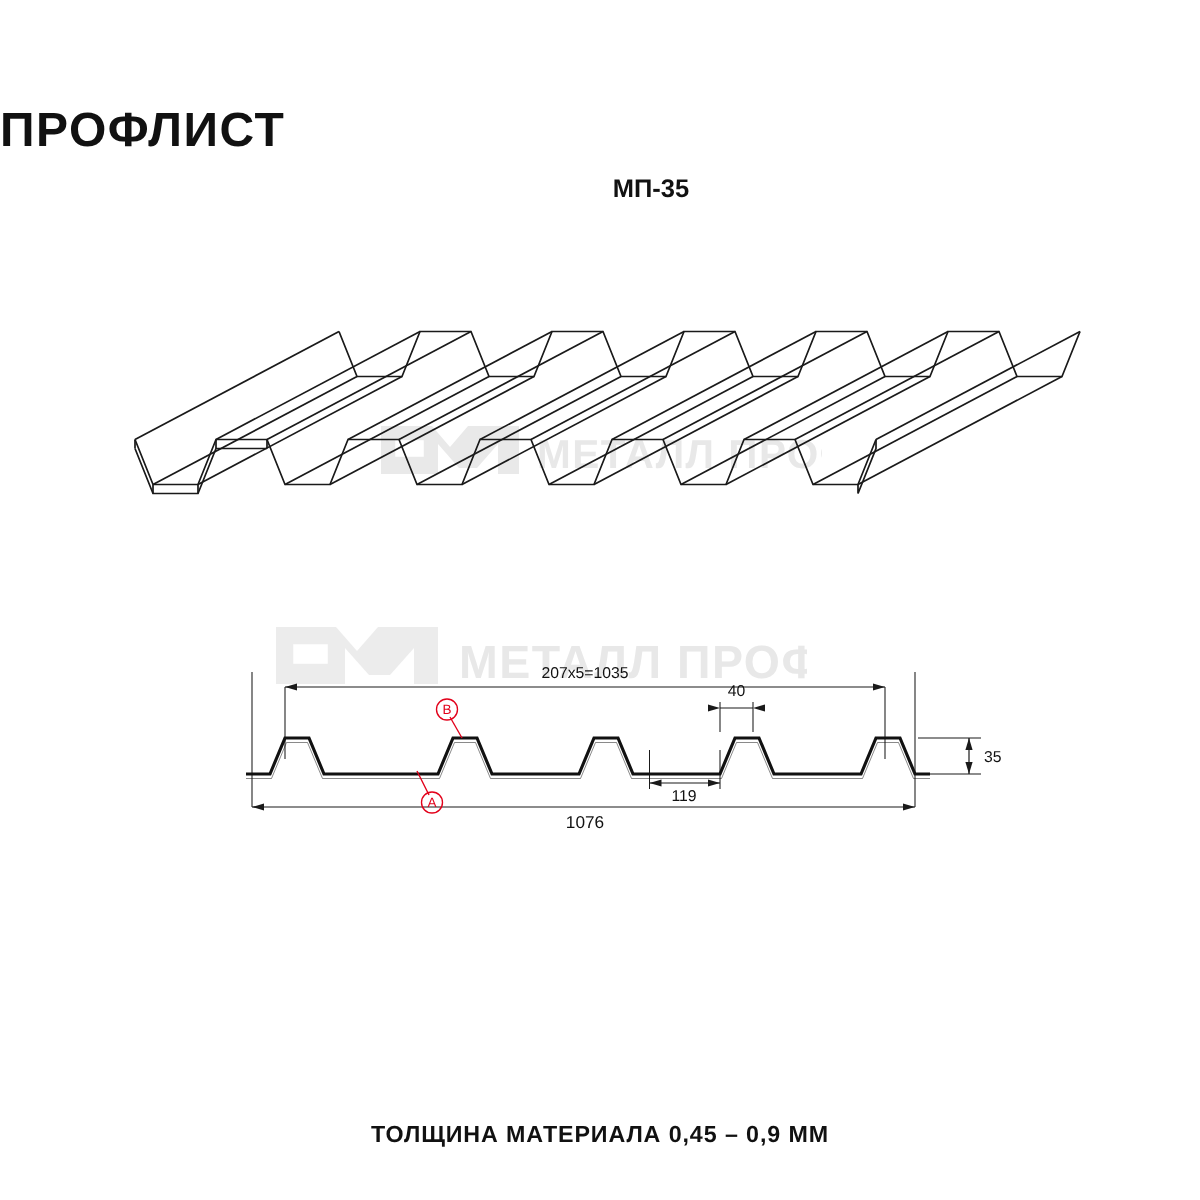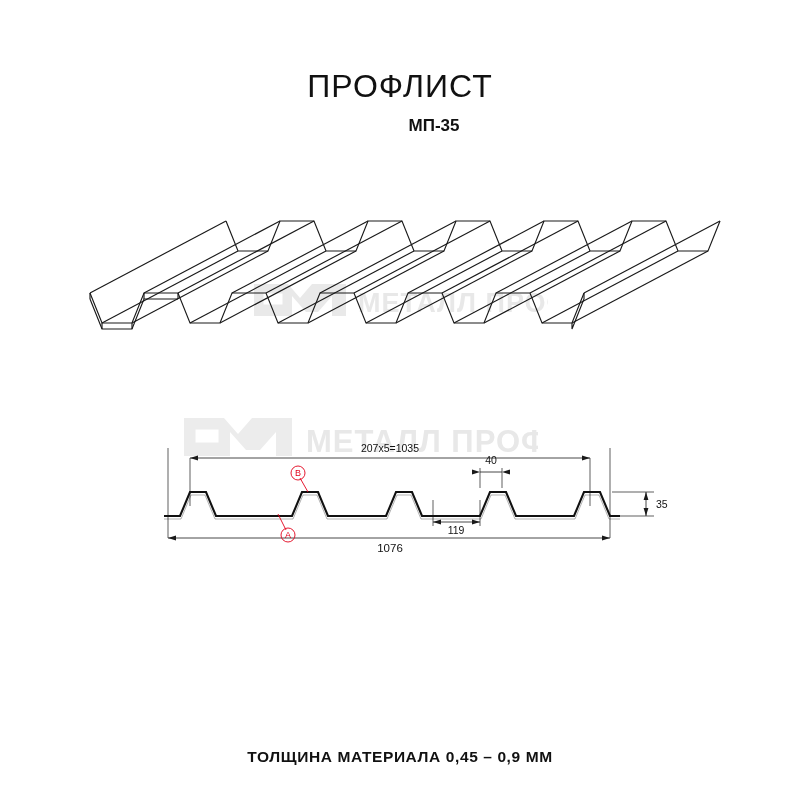--- a/index.html
+++ b/index.html
@@ -18,23 +18,23 @@
   .page {
     position: relative;
     width: 800px;
     height: 800px;
   }
   .title {
     position: absolute;
     top: 68px;
     left: 0;
     width: 800px;
-    text-align: center;
+    text-align: left;
     font-size: 32px;
-    font-weight: normal;
+    font-weight: bold;
     letter-spacing: 1px;
     color: #111111;
   }
   .subtitle {
     position: absolute;
     top: 116px;
     left: 0;
     width: 800px;
     text-align: center;
     font-size: 17px;

